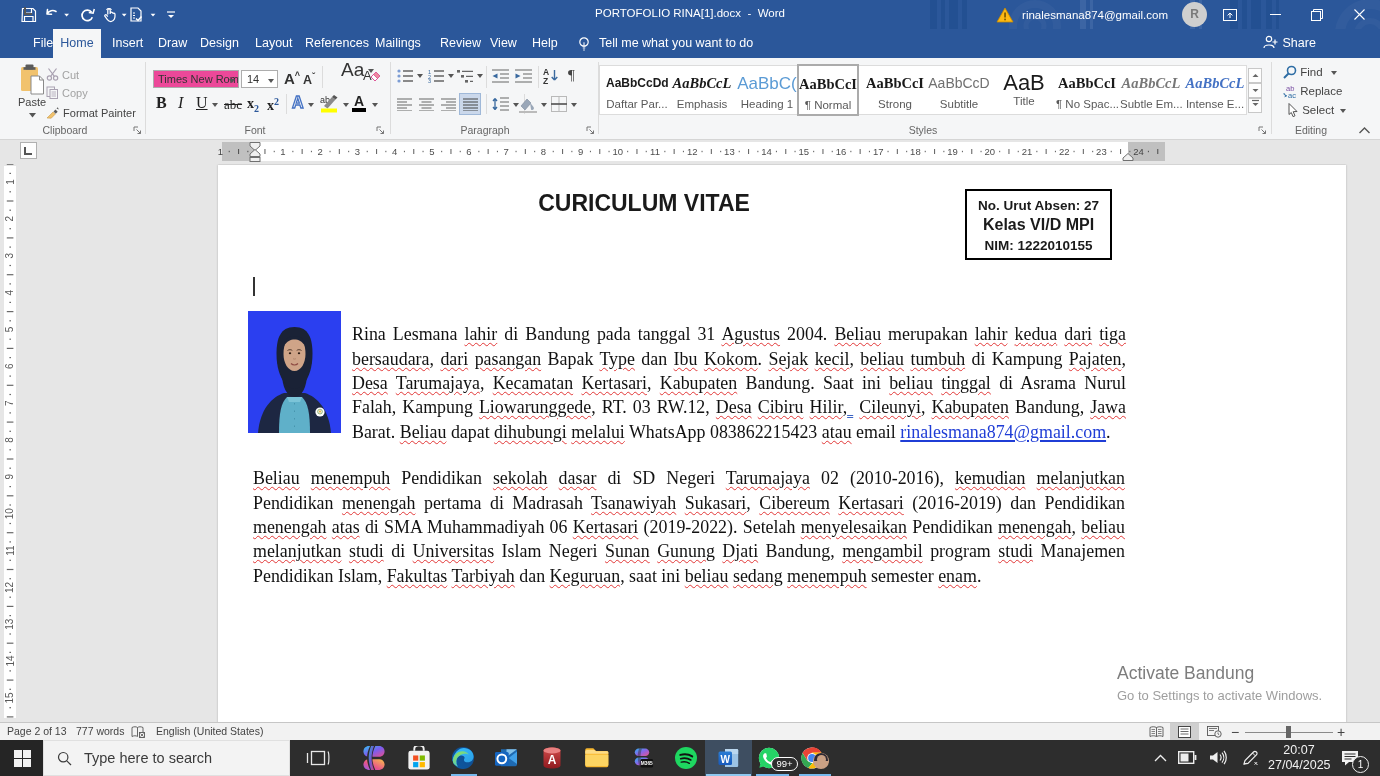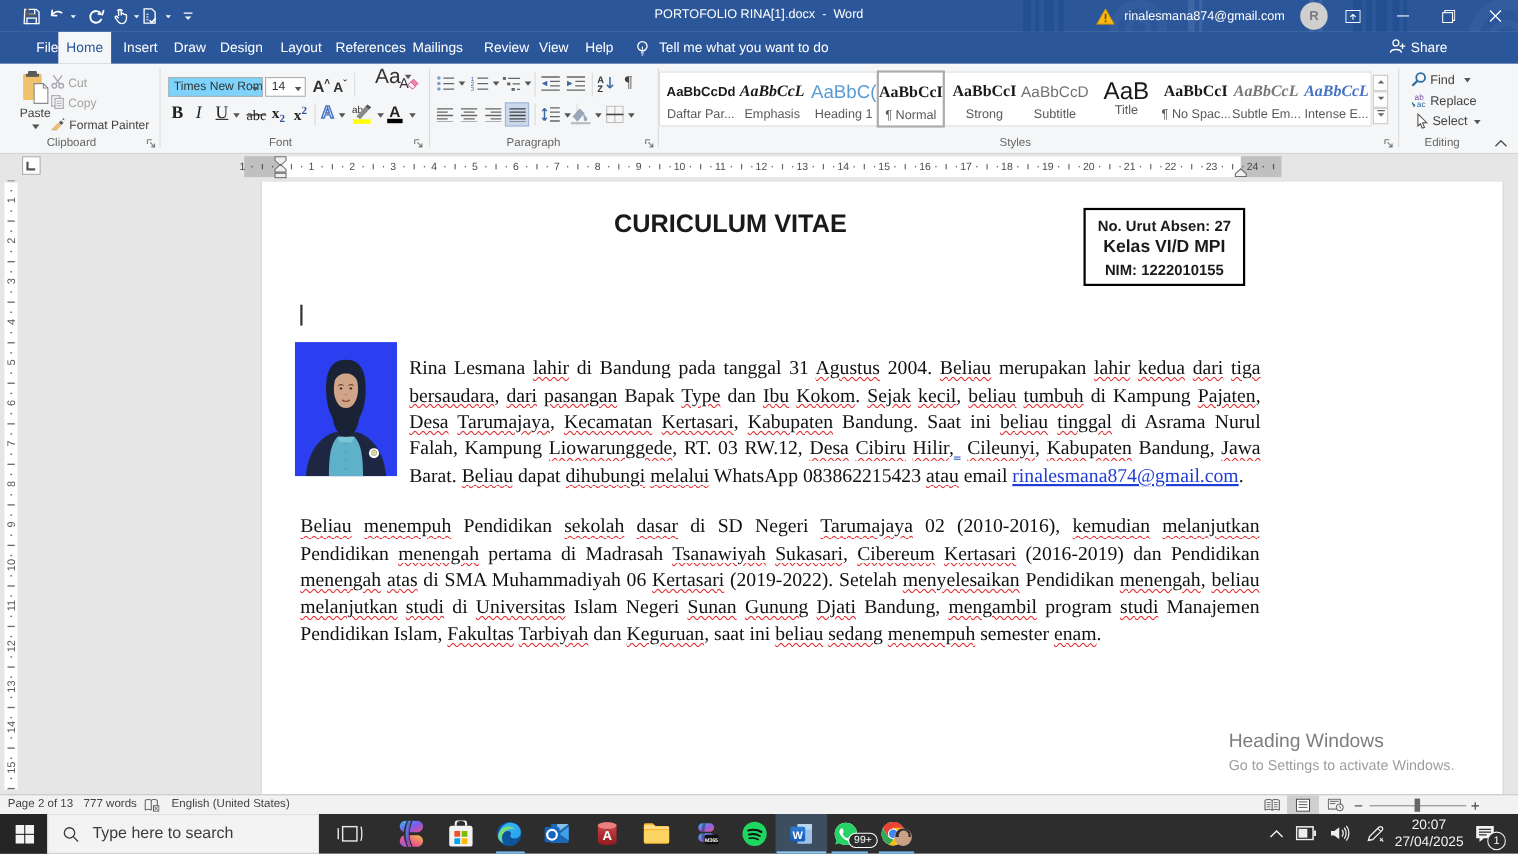--- a/index.html
+++ b/index.html
@@ -32,21 +32,21 @@
 .stname { font-size:11.5px; color:#595959; margin-top:3px; white-space:nowrap; }
 #stylebg { position:absolute; left:599px; top:7px; width:648px; height:50px; background:#fff; border:1px solid #dcdcdc; }
 .stscroll { position:absolute; left:1248px; width:14px; height:15px; background:#fdfdfd; border:1px solid #c8c8c8; text-align:center; line-height:12px; }
 
 
 #rulerrow { position:absolute; left:0; top:140px; width:1380px; height:24px; background:#e6e6e6; }
 #vruler { position:absolute; left:0; top:164px; width:17px; height:558px; background:#e6e6e6; }
 
 
 #docarea { position:absolute; left:0; top:140px; width:1380px; height:582px; background:#e6e6e6; overflow:hidden; }
-#page { position:absolute; left:238px; top:25px; width:1128px; height:600px; background:#fff; box-shadow:0 0 2px rgba(0,0,0,0.25); }
+#page { position:absolute; left:218px; top:25px; width:1128px; height:600px; background:#fff; box-shadow:0 0 2px rgba(0,0,0,0.25); }
 .sq { text-decoration-line:underline; text-decoration-style:wavy; text-decoration-color:#e23737; text-decoration-thickness:1px; text-underline-offset:2px; }
 .para { position:absolute; font-family:"Liberation Serif",serif; font-size:17.9px; color:#111; }
 .pline { height:24.4px; line-height:24.4px; text-align:justify; text-align-last:justify; white-space:nowrap; }
 .pline.last { text-align-last:left; }
 .bl { text-decoration:underline double #3b63c4; text-decoration-thickness:1px; text-underline-offset:2px; }
 .lnk { color:#1f3dd6; text-decoration:underline; text-decoration-thickness:1.5px; text-underline-offset:2px; }
 
 
 #statusbar { position:absolute; left:0; top:722px; width:1380px; height:18px; background:#f2f2f2; border-top:1px solid #c6c6c6; font-size:11px; color:#444; }
 
@@ -214,21 +214,21 @@
         <path d="M1 13 L7 7 l2.2 2.2 -4 4 z" fill="#f1c26d" stroke="#c99c4f" stroke-width="0.6"></path>
         <path d="M7.5 6.5 l2 -2 2.2 2.2 -2 2 z" fill="#5a5a5a"></path>
         <path d="M10.5 3.5 l1.3 -1.3 1 2.3 -2.3 -1 z" fill="#5a5a5a"></path>
       </svg> Format Painter</div>
     <div class="glabel" style="left:25px;width:80px;">Clipboard</div>
     <svg class="dlg" style="left:133px;" width="10" height="10" viewBox="0 0 10 10" fill="none" stroke="#777">
         <path d="M1 1 h4 M1 1 v4 M3.5 3.5 l4 4 M7.5 4.5 v3 h-3" stroke-width="1"></path>
       </svg>
     <div class="rsep" style="left:145px;"></div>
 
-    <div class="abs" style="left:153px;top:12px;width:86px;height:18px;background:#7dd3fc;border:1px solid #adadad;font-size:11px;color:#333;line-height:16px;padding-left:4px;white-space:nowrap;overflow:hidden;">Times New Rom<span style="position:absolute;right:3px;top:8px;" class="rbtn-caret"></span></div>
+    <div class="abs" style="left:153px;top:12px;width:86px;height:18px;background:#ec4899;border:1px solid #adadad;font-size:11px;color:#333;line-height:16px;padding-left:4px;white-space:nowrap;overflow:hidden;">Times New Rom<span style="position:absolute;right:3px;top:8px;" class="rbtn-caret"></span></div>
     <div class="abs" style="left:241px;top:12px;width:37px;height:18px;background:#fff;border:1px solid #adadad;font-size:11px;color:#333;line-height:16px;padding-left:5px;">14<span style="position:absolute;right:3px;top:8px;" class="rbtn-caret"></span></div>
     <div class="abs" style="left:284px;top:11px;font-size:15px;color:#333;font-weight:bold;">A<span style="font-size:9px;vertical-align:7px;">˄</span></div>
     <div class="abs" style="left:303px;top:13px;font-size:12.5px;color:#333;font-weight:bold;">A<span style="font-size:9px;vertical-align:5px;">ˇ</span></div>
     <div class="abs" style="left:322px;top:8px;width:1px;height:22px;background:#dcdcdc;"></div>
     <div class="abs" style="left:329px;top:1px;font-size:19px;color:#333;margin-left:12px;">Aa<span class="rbtn-caret" style="margin-left:4px"></span></div>
     <div class="abs" style="left:363px;top:9px;">
       <svg width="18" height="18" viewBox="0 0 18 18">
         <text x="0" y="13" font-size="13" fill="#333" font-family="Liberation Sans">A</text>
         <path d="M8 10 l5 -5 4 4 -5 5 z" fill="#ef8aa0" stroke="#c06" stroke-width="0.5"></path>
         <path d="M8 10 l2.5 -2.5 4 4 -2.5 2.5 z" fill="#fff" stroke="#c06" stroke-width="0.5"></path>
@@ -493,21 +493,21 @@
         </div>
 
         <div class="para" style="left:35px;top:301.2px;width:872px;">
           <div class="pline"><span class="sq">Beliau</span> <span class="sq">menempuh</span> Pendidikan <span class="sq">sekolah</span> <span class="sq">dasar</span> di SD Negeri <span class="sq">Tarumajaya</span> 02 (2010-2016), <span class="sq">kemudian</span> <span class="sq">melanjutkan</span></div>
           <div class="pline">Pendidikan <span class="sq">menengah</span> pertama di Madrasah <span class="sq">Tsanawiyah</span> <span class="sq">Sukasari</span>, <span class="sq">Cibereum</span> <span class="sq">Kertasari</span> (2016-2019) dan Pendidikan</div>
           <div class="pline"><span class="sq">menengah</span> <span class="sq">atas</span> di SMA Muhammadiyah 06 <span class="sq">Kertasari</span> (2019-2022). Setelah <span class="sq">menyelesaikan</span> Pendidikan <span class="sq">menengah</span>, <span class="sq">beliau</span></div>
           <div class="pline"><span class="sq">melanjutkan</span> <span class="sq">studi</span> di <span class="sq">Universitas</span> Islam Negeri <span class="sq">Sunan</span> <span class="sq">Gunung</span> <span class="sq">Djati</span> Bandung, <span class="sq">mengambil</span> program <span class="sq">studi</span> Manajemen</div>
           <div class="pline last">Pendidikan Islam, <span class="sq">Fakultas</span> <span class="sq">Tarbiyah</span> dan <span class="sq">Keguruan</span>, saat ini <span class="sq">beliau</span> <span class="sq">sedang</span> <span class="sq">menempuh</span> semester <span class="sq">enam</span>.</div>
         </div>
      </div>
-     <div class="abs" style="left:1117px;top:523px;color:#7d7d7d;font-size:17.5px;">Heading Windows</div>
+     <div class="abs" style="left:1117px;top:523px;color:#7d7d7d;font-size:17.5px;">Activate Bandung</div>
      <div class="abs" style="left:1117px;top:548px;color:#9e9e9e;font-size:13px;">Go to Settings to activate Windows.</div>
   </div>
   <div id="rulerrow">
       <svg width="1380" height="26" viewBox="0 0 1380 26" style="position:absolute;left:0;top:0;">
         <rect x="222" y="2" width="943" height="19" fill="#c0c0c0"></rect>
         <rect x="255" y="2" width="873" height="19" fill="#ffffff"></rect>
         <text x="283.0" y="14.5" font-size="9.5" fill="#4d4d4d" text-anchor="middle" font-family="Liberation Sans">1</text>
         <rect x="292.3" y="10.8" width="1.1" height="1.4" fill="#6a6a6a"></rect>
         <rect x="301.6" y="9" width="1.1" height="5" fill="#6a6a6a"></rect>
         <rect x="310.9" y="10.8" width="1.1" height="1.4" fill="#6a6a6a"></rect>

